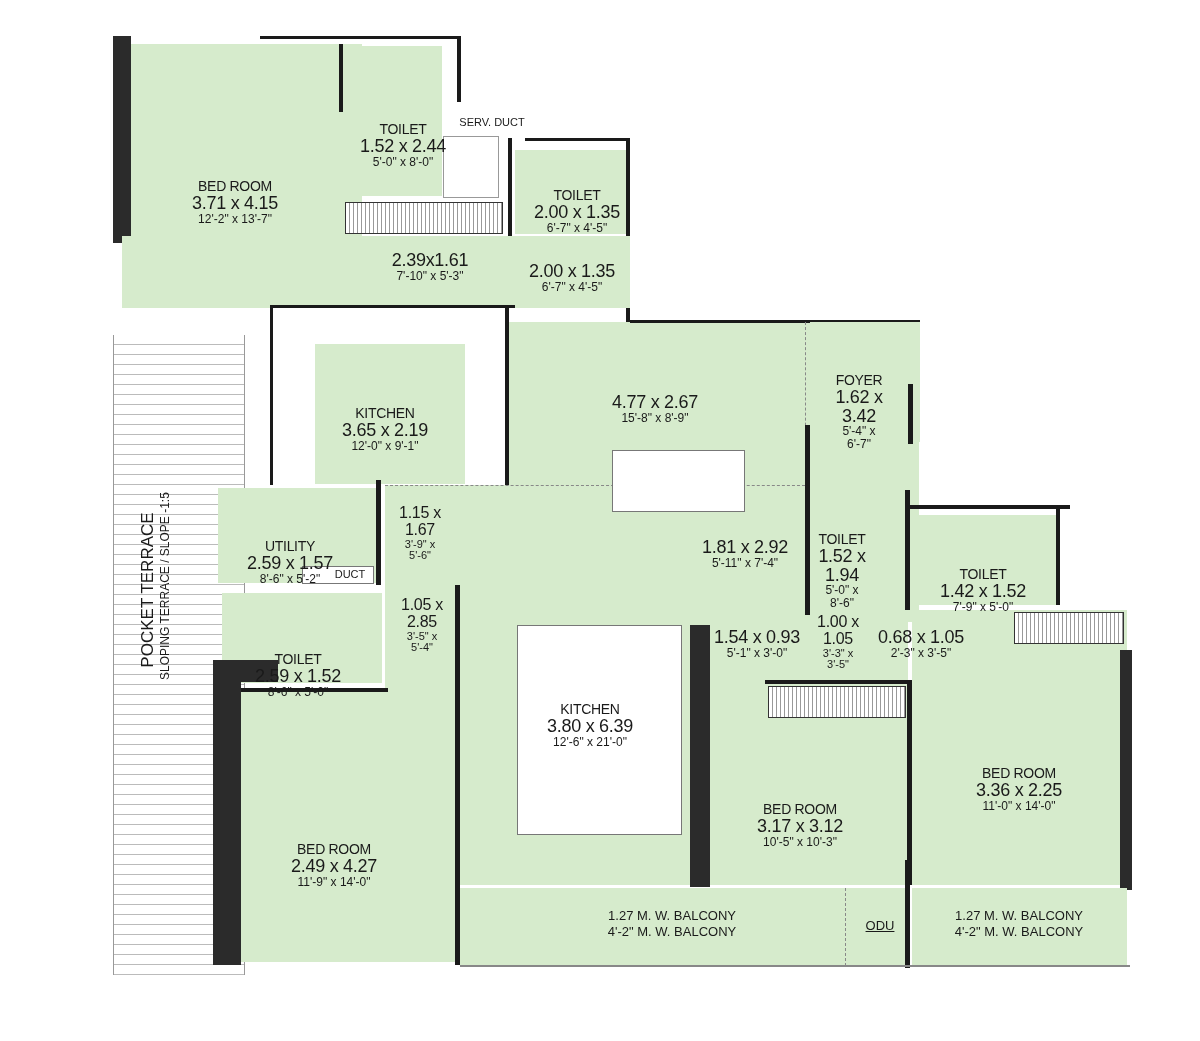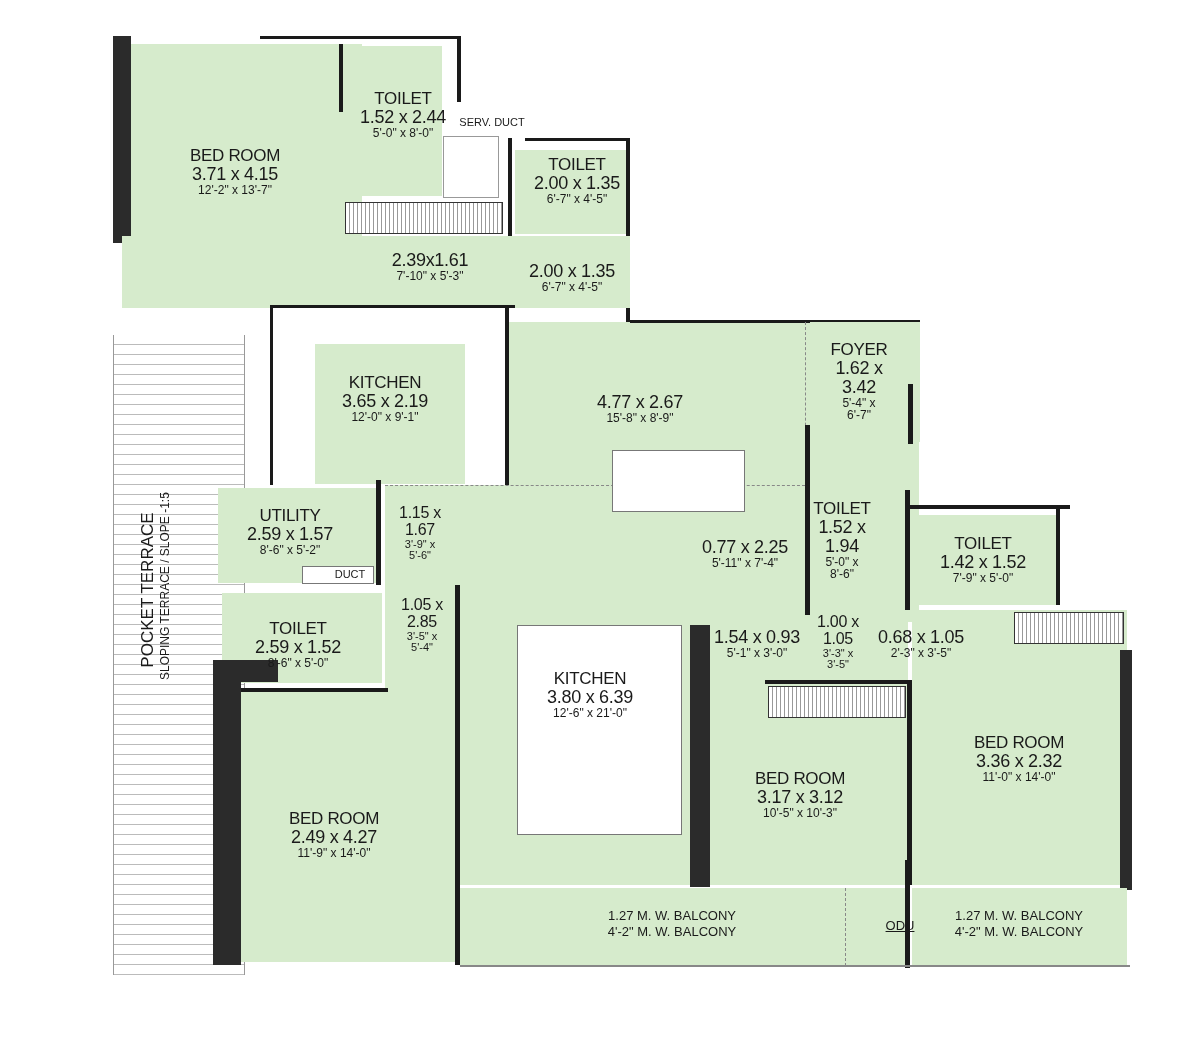--- a/index.html
+++ b/index.html
@@ -5,21 +5,21 @@
   html,body{margin:0;padding:0;background:#ffffff;}
   body{width:1200px;height:1041px;position:relative;overflow:hidden;font-family:"Liberation Sans",sans-serif;color:#1a1a1a;}
   .plan{position:absolute;left:0;top:0;width:1200px;height:1041px;}
   .room{position:absolute;background:#d6ebcc;}
   .wall{position:absolute;background:#1a1a1a;}
   .wall-thick{position:absolute;background:#2b2b2b;}
   .white{position:absolute;background:#ffffff;border:1px solid #777;box-sizing:border-box;}
   .stripe{position:absolute;background:repeating-linear-gradient(90deg,#fff 0 3px,#999 3px 4px);border:1px solid #333;box-sizing:border-box;}
   .terrace{position:absolute;background:repeating-linear-gradient(180deg,#fff 0 9px,#bbb 9px 10px);border-left:1px solid #999;border-right:1px solid #999;}
   .label{position:absolute;text-align:center;line-height:1.05;transform:translateX(-50%);white-space:nowrap;}
-  .label .n{font-size:17px;display:block;letter-spacing:-0.3px;}
+  .label .n{font-size:14px;display:block;letter-spacing:-0.3px;margin-top:32px;}
   .label .m{font-size:18px;display:block;letter-spacing:-0.3px;}
   .label .f{font-size:12px;display:block;}
   .label.sm .m{font-size:16px;}
   .label.sm .f{font-size:11px;}
   .balc{position:absolute;text-align:center;font-size:13px;line-height:1.2;transform:translateX(-50%);white-space:nowrap;}
   .dash-v{position:absolute;border-left:1px dashed #888;}
   .dash-h{position:absolute;border-top:1px dashed #888;}
   .vert{position:absolute;transform:rotate(-90deg);transform-origin:left top;white-space:nowrap;text-align:center;}
 </style>
 </head>
@@ -128,21 +128,21 @@
   </div>
   <div class="label" style="left:572px;top:262px;">
     <span class="m">2.00 x 1.35</span>
     <span class="f">6'-7" x 4'-5"</span>
   </div>
   <div class="label" style="left:385px;top:374px;">
     <span class="n">KITCHEN</span>
     <span class="m">3.65 x 2.19</span>
     <span class="f">12'-0" x 9'-1"</span>
   </div>
-  <div class="label" style="left:640px;top:393px;">
+  <div class="label" style="left:655px;top:393px;">
     <span class="m">4.77 x 2.67</span>
     <span class="f">15'-8" x 8'-9"</span>
   </div>
   <div class="label" style="left:859px;top:341px;">
     <span class="n">FOYER</span>
     <span class="m">1.62 x</span>
     <span class="m">3.42</span>
     <span class="f">5'-4" x</span>
     <span class="f">6'-7"</span>
   </div>
@@ -152,21 +152,21 @@
     <span class="f">8'-6" x 5'-2"</span>
   </div>
   <div class="label" style="left:350px;top:569px;font-size:11px;">DUCT</div>
   <div class="label sm" style="left:420px;top:505px;">
     <span class="m">1.15 x</span>
     <span class="m">1.67</span>
     <span class="f">3'-9" x</span>
     <span class="f">5'-6"</span>
   </div>
   <div class="label" style="left:745px;top:538px;">
-    <span class="m">0.77 x 2.25</span>
+    <span class="m">1.81 x 2.92</span>
     <span class="f">5'-11" x 7'-4"</span>
   </div>
   <div class="label" style="left:842px;top:500px;">
     <span class="n">TOILET</span>
     <span class="m">1.52 x</span>
     <span class="m">1.94</span>
     <span class="f">5'-0" x</span>
     <span class="f">8'-6"</span>
   </div>
   <div class="label" style="left:983px;top:535px;">
@@ -209,26 +209,26 @@
     <span class="m">2.49 x 4.27</span>
     <span class="f">11'-9" x 14'-0"</span>
   </div>
   <div class="label" style="left:800px;top:770px;">
     <span class="n">BED ROOM</span>
     <span class="m">3.17 x 3.12</span>
     <span class="f">10'-5" x 10'-3"</span>
   </div>
   <div class="label" style="left:1019px;top:734px;">
     <span class="n">BED ROOM</span>
-    <span class="m">3.36 x 2.32</span>
+    <span class="m">3.36 x 2.25</span>
     <span class="f">11'-0" x 14'-0"</span>
   </div>
 
   <div class="balc" style="left:672px;top:908px;">
     <div>1.27 M. W. BALCONY</div>
     <div>4'-2" M. W. BALCONY</div>
   </div>
-  <div class="balc" style="left:900px;top:918px;text-decoration:underline;">ODU</div>
+  <div class="balc" style="left:880px;top:918px;text-decoration:underline;">ODU</div>
   <div class="balc" style="left:1019px;top:908px;">
     <div>1.27 M. W. BALCONY</div>
     <div>4'-2" M. W. BALCONY</div>
   </div>
 </div>
 
 </body></html>

